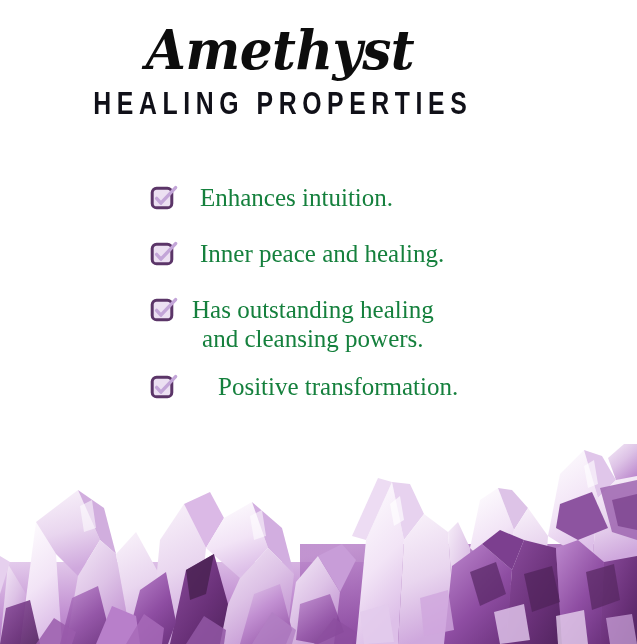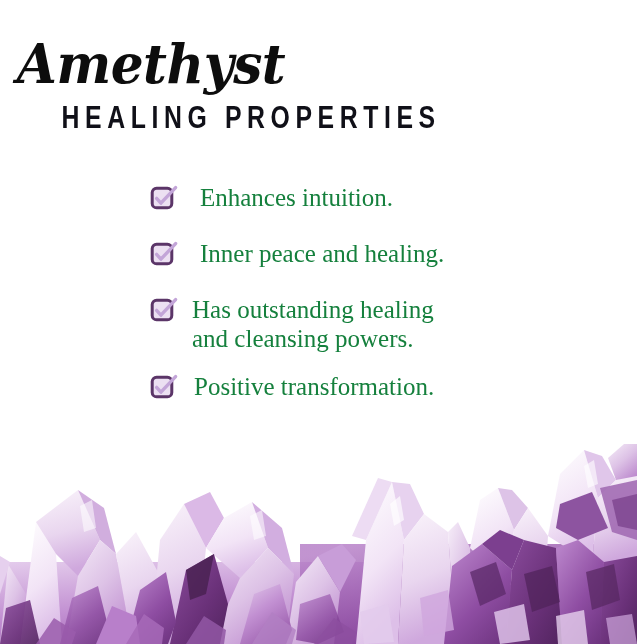--- a/index.html
+++ b/index.html
@@ -12,22 +12,22 @@
   }
   #poster{
     position:absolute;inset:0;
     width:637px;height:644px;
     background:#ffffff;
     overflow:hidden;
   }
 
   
   .heading-block{
-    position:absolute;top:34px;left:0;width:560px;
-    text-align:left;
+    position:absolute;top:20px;left:0;width:560px;
+    text-align:center;
   }
   .title-main{
     display:block;
     font-family:"DejaVu Serif","Liberation Serif",serif;
     font-style:italic;
     font-weight:700;
     font-size:55px;
     line-height:60px;
     letter-spacing:-0.5px;
     color:#0d0d0d;
@@ -53,40 +53,40 @@
     width:420px;
     margin:0;padding:0;
     list-style:none;
   }
   .check-item{
     display:flex;
     align-items:flex-start;
     margin-bottom:25px;
   }
   .check-item.item-4{margin-bottom:18px;}
-  .check-item.item-5{margin-bottom:0;}
+  .check-item.item-5{margin-bottom:0;gap:24px;}
 
   .check-icon{
     flex:0 0 auto;
     width:30px;height:30px;
     margin-top:1px;
     display:block;
   }
   .item-text{
     font-family:Liberation Serif, serif;
     font-size:25px;
     line-height:29px;
     color:#15803d;
     white-space:pre-line;
     padding-top:1px;
   }
   .item-1 .item-text{margin-left:20px;}
   .item-2 .item-text{margin-left:22px;}
   .item-3 .item-text{margin-left:20px;text-align:center;}
-  .item-4 .item-text{margin-left:12px;text-align:left;}
+  .item-4 .item-text{margin-left:12px;text-align:center;}
   .item-5 .item-text{margin-left:14px;}
 
   
   .crystal-band{
     position:absolute;
     left:0;bottom:0;
     width:637px;height:200px;
   }
   .crystal-band svg{display:block;width:637px;height:200px;}
 </style>

